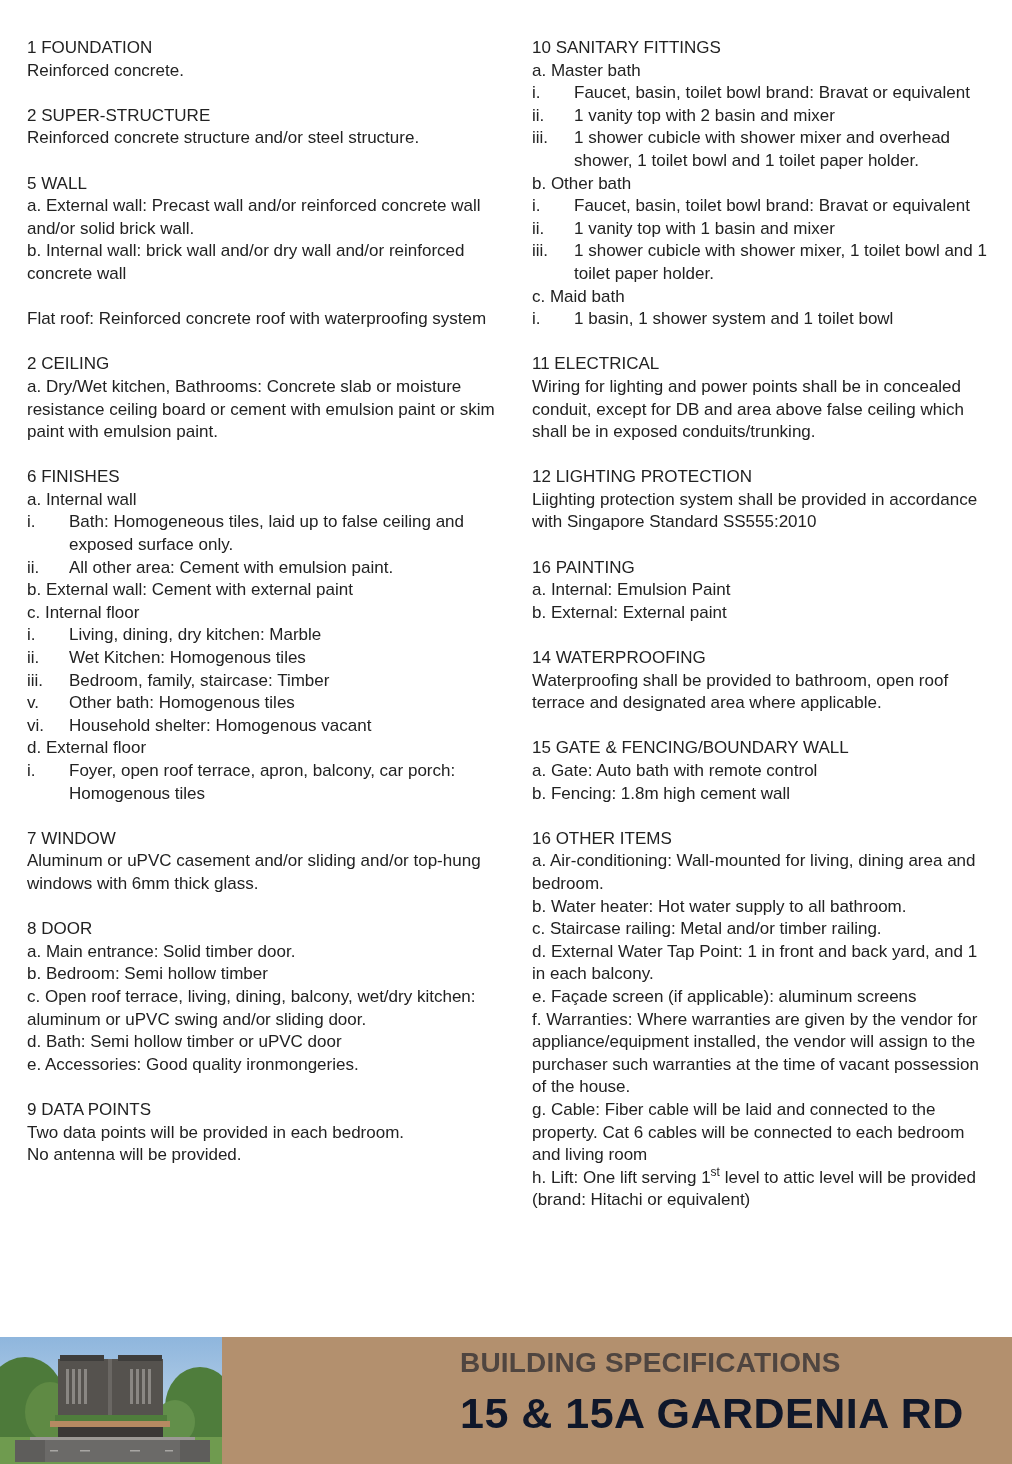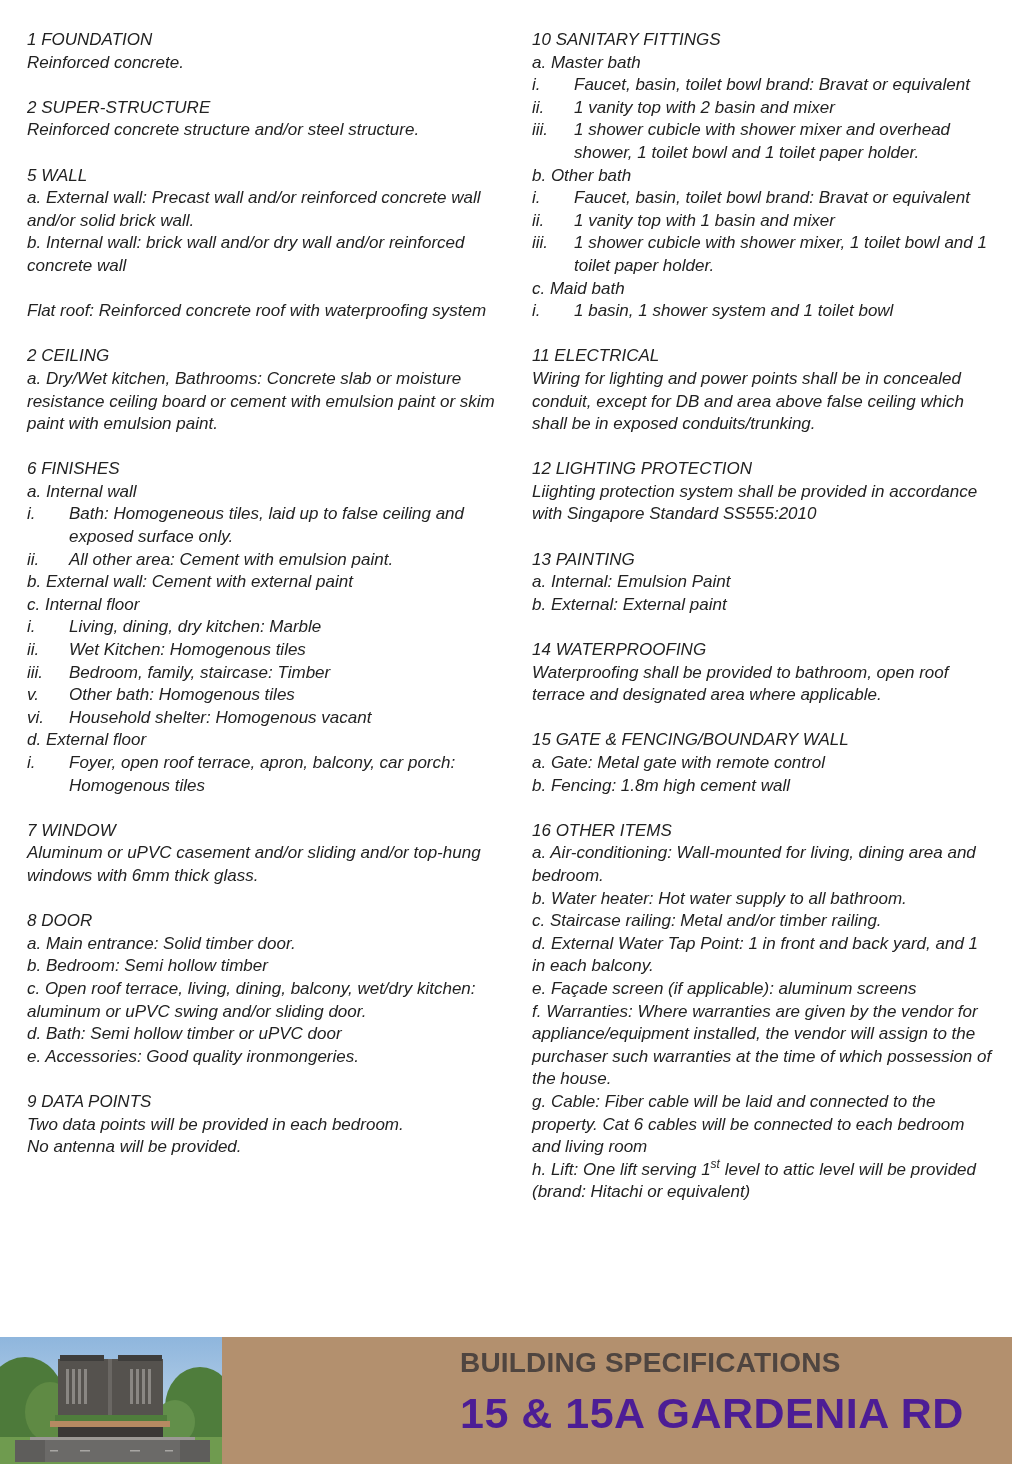--- a/index.html
+++ b/index.html
@@ -1,35 +1,35 @@
 <!DOCTYPE html>
 <html><head>
 <meta charset="utf-8">
 <style>
   html, body { margin: 0; padding: 0; }
   body {
     width: 1012px; height: 1464px; background: #ffffff; position: relative; overflow: hidden;
     font-family: "Liberation Sans", "DejaVu Sans", sans-serif; color: #222222;
   }
-  .col { position: absolute; top: 29px; font-size: 17px; line-height: 22.6px; font-style: italic; }
+  .col { position: absolute; top: 37px; font-size: 17px; line-height: 22.6px; }
   .col-left { left: 27px; width: 470px; }
   .col-right { left: 532px; width: 460px; }
   .section { margin-bottom: 22.6px; }
   .sec-title { display: block; }
   .line { display: block; }
   .roman { display: flex; }
   .roman .num { width: 42px; flex: 0 0 42px; }
   .roman .txt { flex: 1; }
   sup { font-size: 12px; line-height: 0; }
 
   .footer { position: absolute; left: 0; top: 1337px; width: 1012px; height: 127px; }
   .footer-photo { position: absolute; left: 0; top: 0; width: 222px; height: 127px; overflow: hidden; }
   .footer-band { position: absolute; left: 222px; top: 0; width: 790px; height: 127px; background: #b3906e; }
   .footer-subtitle { position: absolute; left: 238px; top: 10px; font-size: 28px; font-weight: bold; color: #4f4540; letter-spacing: 0.2px; }
-  .footer-title { position: absolute; left: 238px; top: 52px; font-size: 43px; font-weight: bold; color: #4c1d95; letter-spacing: 0.5px; }
+  .footer-title { position: absolute; left: 238px; top: 52px; font-size: 43px; font-weight: bold; color: #0f172a; letter-spacing: 0.5px; }
 </style>
 </head>
 <body>
 
 <div class="col col-left" id="col-left">
     <div class="section">
       <span class="sec-title">1 FOUNDATION</span>
       <span class="line">Reinforced concrete.</span>
     </div>
     <div class="section">
@@ -142,41 +142,41 @@
     </div>
     <div class="section">
       <span class="sec-title">11 ELECTRICAL</span>
       <span class="line">Wiring for lighting and power points shall be in concealed conduit, except for DB and area above false ceiling which shall be in exposed conduits/trunking.</span>
     </div>
     <div class="section">
       <span class="sec-title">12 LIGHTING PROTECTION</span>
       <span class="line">Liighting protection system shall be provided in accordance with Singapore Standard SS555:2010</span>
     </div>
     <div class="section">
-      <span class="sec-title">13 PAINTING</span>
+      <span class="sec-title">16 PAINTING</span>
       <span class="line">a. Internal: Emulsion Paint</span>
       <span class="line">b. External: External paint</span>
     </div>
     <div class="section">
       <span class="sec-title">14 WATERPROOFING</span>
       <span class="line">Waterproofing shall be provided to bathroom, open roof terrace and designated area where applicable.</span>
     </div>
     <div class="section">
       <span class="sec-title">15 GATE &amp; FENCING/BOUNDARY WALL</span>
-      <span class="line">a. Gate: Metal gate with remote control</span>
+      <span class="line">a. Gate: Auto bath with remote control</span>
       <span class="line">b. Fencing: 1.8m high cement wall</span>
     </div>
     <div class="section">
       <span class="sec-title">16 OTHER ITEMS</span>
       <span class="line">a. Air-conditioning: Wall-mounted for living, dining area and bedroom.</span>
       <span class="line">b. Water heater: Hot water supply to all bathroom.</span>
       <span class="line">c. Staircase railing: Metal and/or timber railing.</span>
       <span class="line">d. External Water Tap Point: 1 in front and back yard, and 1 in each balcony.</span>
       <span class="line">e. Façade screen (if applicable): aluminum screens</span>
-      <span class="line">f. Warranties: Where warranties are given by the vendor for appliance/equipment installed, the vendor will assign to the purchaser such warranties at the time of which possession of the house.</span>
+      <span class="line">f. Warranties: Where warranties are given by the vendor for appliance/equipment installed, the vendor will assign to the purchaser such warranties at the time of vacant possession of the house.</span>
       <span class="line">g. Cable: Fiber cable will be laid and connected to the property. Cat 6 cables will be connected to each bedroom and living room</span>
       <span class="line"><span>h. Lift: One lift serving 1</span><sup>st</sup><span> level to attic level will be provided (brand: Hitachi or equivalent)</span></span>
     </div>
   </div>
 
 <div class="footer">
   <div class="footer-photo">
     <svg width="222" height="127" viewBox="0 0 222 127">
       <defs>
         <linearGradient id="sky" x1="0" y1="0" x2="0" y2="1">

